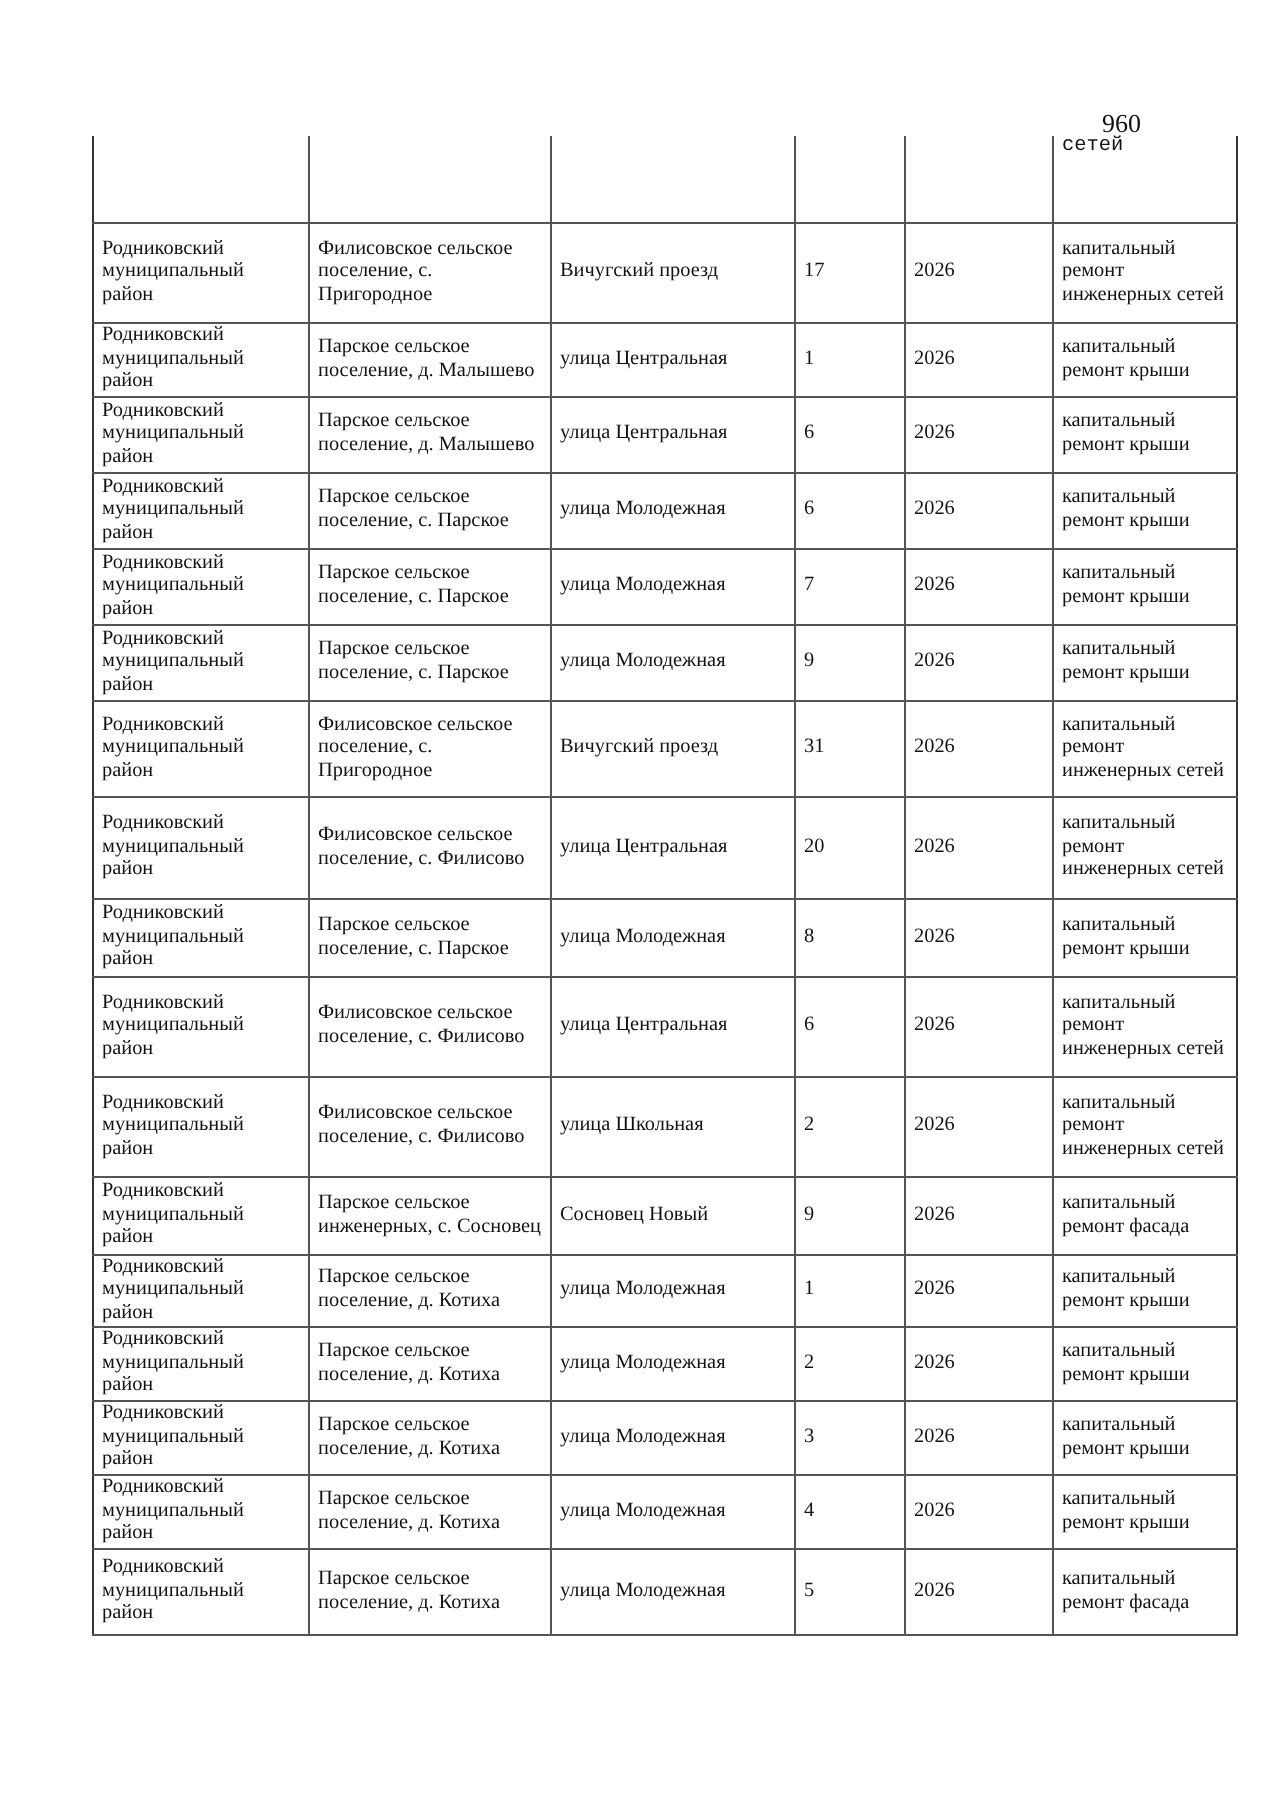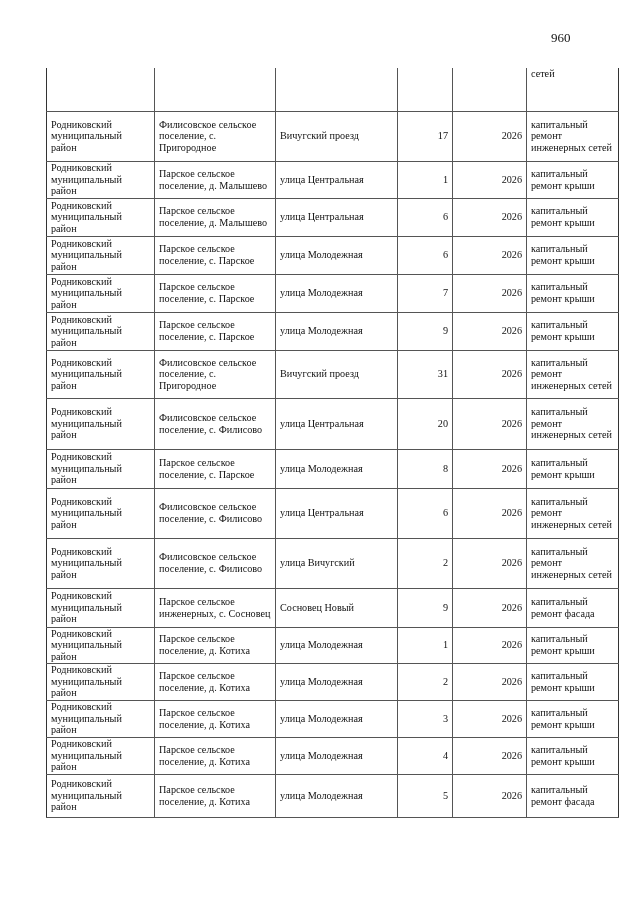--- a/index.html
+++ b/index.html
@@ -1,23 +1,23 @@
 <!DOCTYPE html>
 <html><head>
 <meta charset="utf-8">
 <style>
   html, body { margin:0; padding:0; background:#ffffff; }
   body { width:640px; height:905px; position:relative; overflow:hidden;
          font-family:"Liberation Serif", "DejaVu Serif", serif; color:#111; }
-  .page-number { position:absolute; top:30px; left:551px; font-size:13px; }
+  .page-number { position:absolute; top:54px; left:551px; font-size:13px; }
   table.reg { position:absolute; left:46px; top:68px; border-collapse:collapse;
               table-layout:fixed; width:572px; font-size:10.2px; line-height:11.6px; }
   table.reg td { border:1px solid #555; padding:0 4px; vertical-align:middle; }
-  table.reg tr:first-child td { border-top:none; }
-  table.reg td.c-num, table.reg td.c-year { text-align:right; }
+  table.reg tr:first-child td { border-top:none;font-family:Liberation Mono, monospace; }
+  table.reg td.c-num, table.reg td.c-year { text-align:left; }
   table.reg td.c-district, table.reg td.c-settlement, table.reg td.c-work { text-align:left; }
   table.reg td.c-district { border-left:1.6px solid #333;margin-left:48px; }
   table.reg td.c-work { border-right:1.6px solid #333; }
   .cont-top { vertical-align:top !important; }
 </style>
 </head>
 <body>
 
 <div class="page-number">960</div>
 
@@ -115,21 +115,21 @@
         <td class="c-district">Родниковский муниципальный район</td>
         <td class="c-settlement">Филисовское сельское поселение, с. Филисово</td>
         <td class="c-street">улица Центральная</td>
         <td class="c-num">6</td>
         <td class="c-year">2026</td>
         <td class="c-work">капитальный ремонт инженерных сетей</td>
       </tr>
       <tr style="height: 50px;">
         <td class="c-district">Родниковский муниципальный район</td>
         <td class="c-settlement">Филисовское сельское поселение, с. Филисово</td>
-        <td class="c-street">улица Вичугский</td>
+        <td class="c-street">улица Школьная</td>
         <td class="c-num">2</td>
         <td class="c-year">2026</td>
         <td class="c-work">капитальный ремонт инженерных сетей</td>
       </tr>
       <tr style="height: 39px;">
         <td class="c-district">Родниковский муниципальный район</td>
         <td class="c-settlement">Парское сельское инженерных, с. Сосновец</td>
         <td class="c-street">Сосновец Новый</td>
         <td class="c-num">9</td>
         <td class="c-year">2026</td>

